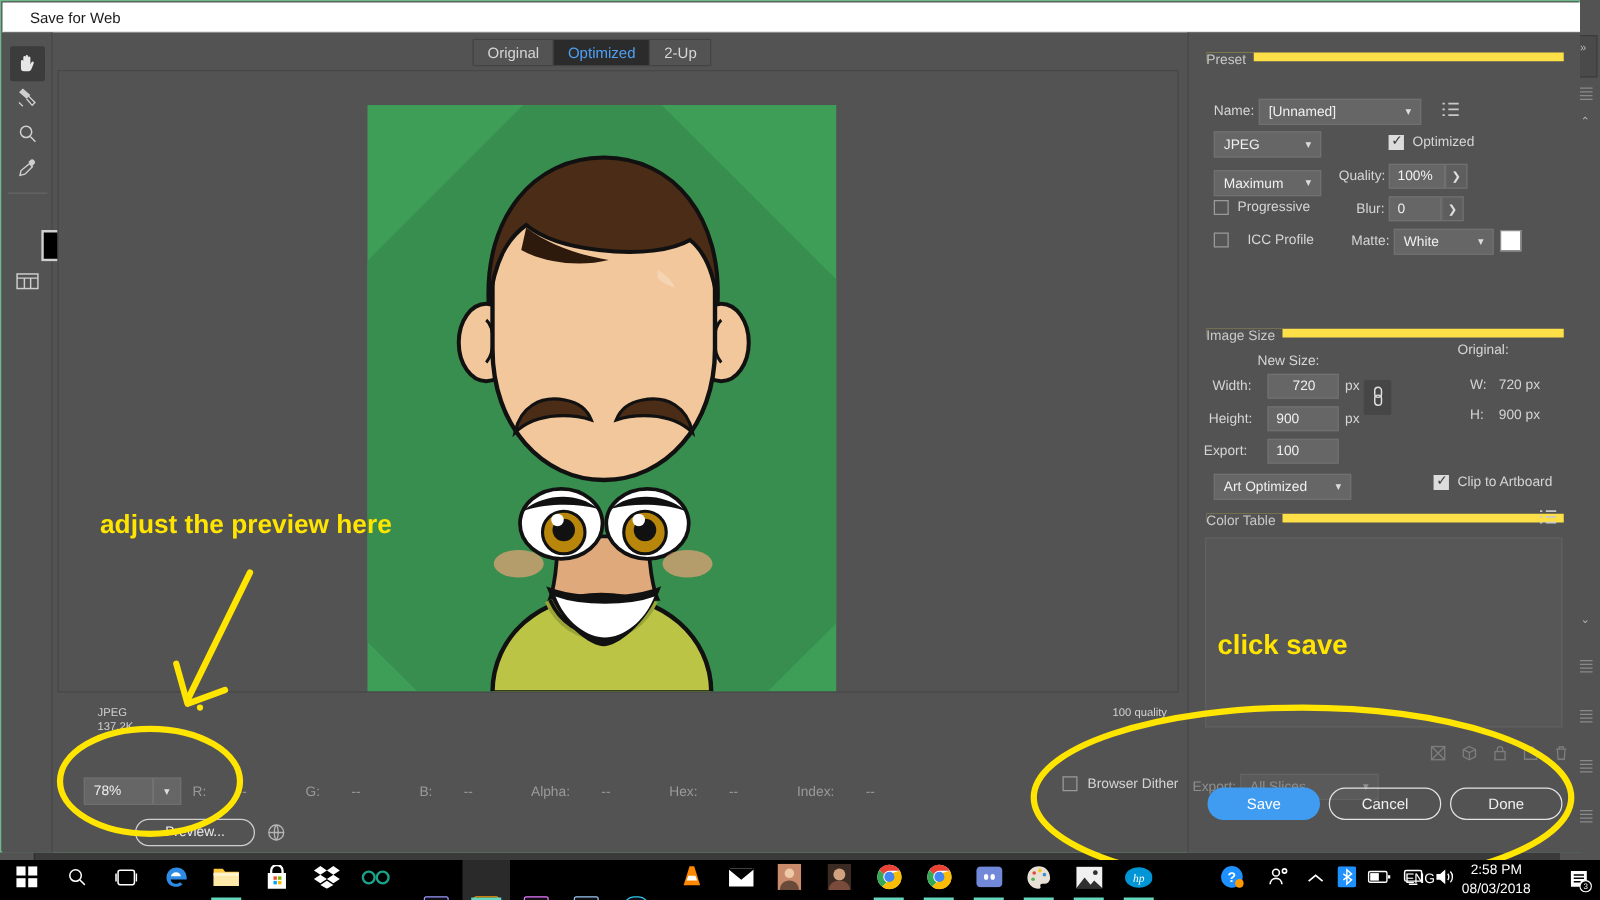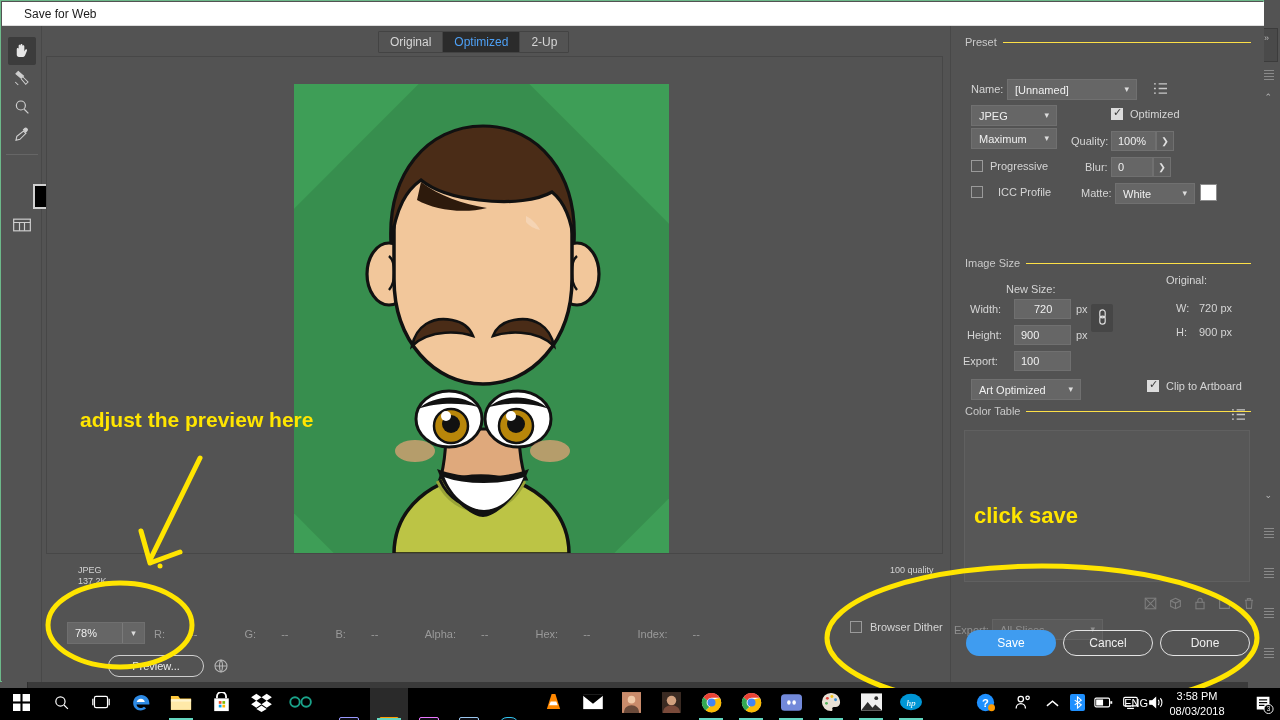--- a/index.html
+++ b/index.html
@@ -141,21 +141,21 @@
   .globe-icon { position:absolute; left:167px; top:60px; color:#b4b4b4; }
 
   
   .rightpanel {
     position:absolute; left:948px; top:0px; width:314px; height:656px;
     background:#535353; border-left:1px solid #484848;
   }
   .sect-title { font-size:11px; color:#c9c9c9; }
   .sect {
     position:absolute; left:14px; width:286px;
-    border-top:1px solid #fde047;
+    border-top:7px solid #fde047;
   }
   .sect > .sect-title {
     position:absolute; left:0px; top:-7px; background:#535353; padding-right:6px;
   }
   .lbl { font-size:11px; color:#d5d5d5; }
   .field {
     background:#666; border:1px solid #707070; color:#f0f0f0;
     font-size:11px; height:20px; display:flex; align-items:center; padding-left:6px;
   }
   .sel {
@@ -453,21 +453,21 @@
 
         <div class="sel" style="position:absolute;left:20px;top:79px;width:86px;">
           <span>JPEG</span>
           <span class="chev">▾</span>
         </div>
         <div style="position:absolute;left:160px;top:82px;display:flex;align-items:center;gap:7px;">
           <span class="cbox on"></span>
           <span class="lbl">Optimized</span>
         </div>
 
-        <div class="sel" style="position:absolute;left:20px;top:102px;width:86px;">
+        <div class="sel" style="position:absolute;left:20px;top:110px;width:86px;">
           <span>Maximum</span>
           <span class="chev">▾</span>
         </div>
         <div class="lbl" style="position:absolute;left:120px;top:109px;">Quality:</div>
         <div class="field" style="position:absolute;left:160px;top:105px;width:45px;">100%</div>
         <div class="stepper" style="position:absolute;left:205px;top:105px;">❯</div>
 
         <div style="position:absolute;left:20px;top:134px;display:flex;align-items:center;gap:7px;">
           <span class="cbox"></span>
           <span class="lbl">Progressive</span>
@@ -841,21 +841,21 @@
         <svg width="17" height="15" viewBox="0 0 20 16" fill="none" stroke="#fff" stroke-width="1.3">
             <path d="M2 6h3l4-3.5v11L5 10H2z" fill="#fff"></path>
             <path d="M12 5c1.3 1.5 1.3 4.5 0 6M14.5 3c2.5 2.5 2.5 7.5 0 10"></path>
           </svg>
       </span>
     </div>
 
     <div class="tb-lang" style="right:132px;top:9px;">ENG</div>
 
     <div class="tb-clock">
-      <div>3:58 PM</div>
+      <div>2:58 PM</div>
       <div>08/03/2018</div>
     </div>
 
     <div class="tb-action">
       <span>
         <svg width="20" height="20" viewBox="0 0 22 22" fill="none" stroke="#fff" stroke-width="1.4">
           <path d="M3 3h14v11l-3 3H3z" fill="#fff" stroke="none"></path>
           <path d="M5.5 6.5h9M5.5 9.5h9M5.5 12.5h6" stroke="#000" stroke-width="1.3"></path>
           <circle cx="16" cy="16.5" r="5" fill="#000" stroke="#fff" stroke-width="1"></circle>
           <text x="16" y="19" font-size="7" font-family="Liberation Sans, sans-serif" fill="#fff" text-anchor="middle" stroke="none">3</text>

